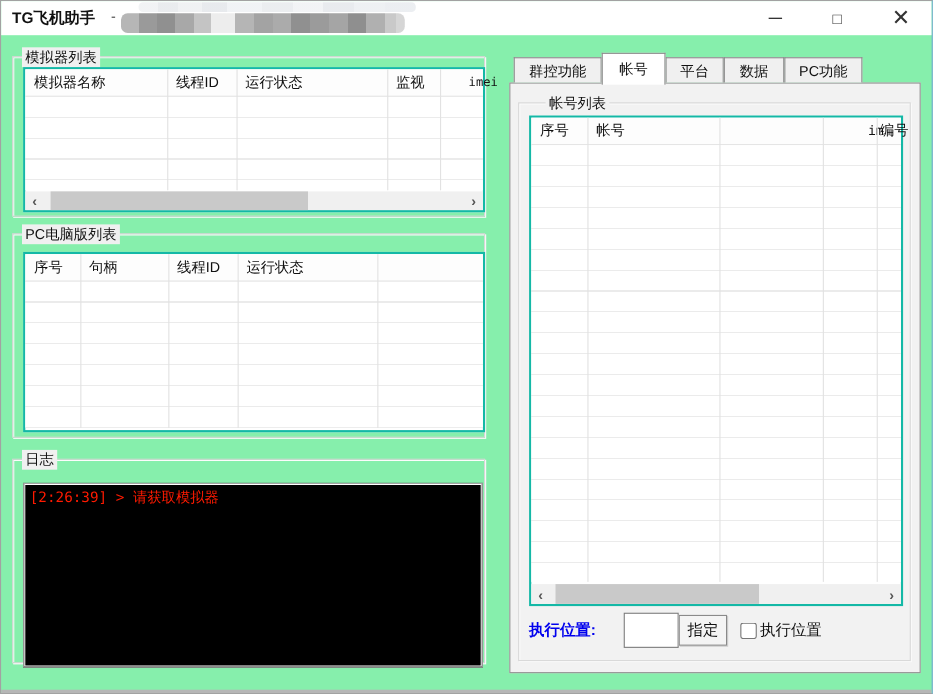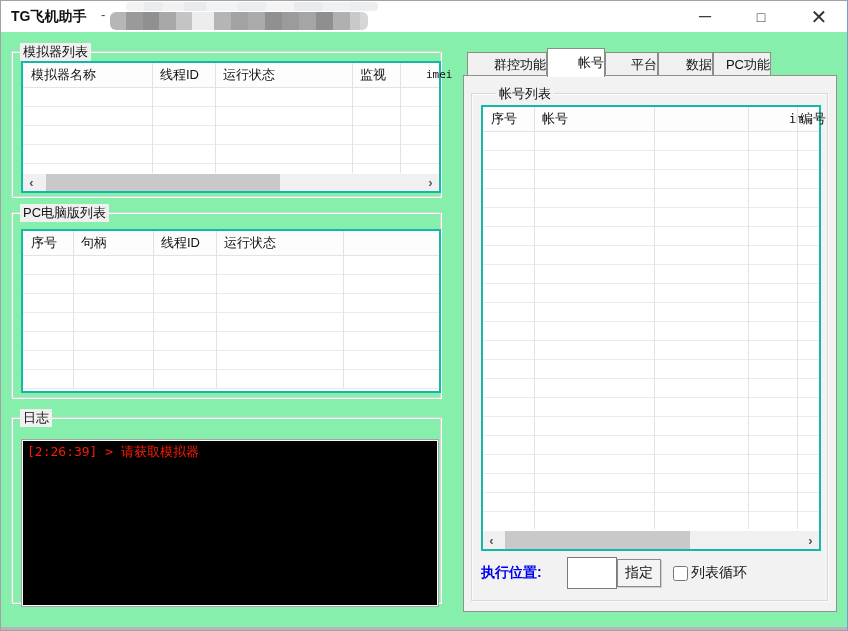--- a/index.html
+++ b/index.html
@@ -43,21 +43,21 @@
   .hscroll{position:absolute;background:#f0f0f0;}
   .hscroll .sarrow{position:absolute;top:0;bottom:0;width:17px;display:flex;align-items:center;justify-content:center;font-size:13px;font-weight:bold;color:#555;}
   .hscroll .sarrow.left{left:0;}
   .hscroll .sarrow.right{right:0;}
   .hscroll .thumb{position:absolute;top:0;bottom:0;background:#c9c9c9;}
   
   .console{position:absolute;background:#000;border:1px solid #a3a3a3;box-shadow:inset 0 0 0 1px #ffffff;}
   .console .logline{position:absolute;left:5px;top:3px;font-family:"DejaVu Sans Mono","Liberation Mono",monospace;font-size:13px;white-space:pre;}
   
   .tabpanel{position:absolute;left:462px;top:74px;width:372px;height:535px;background:#f2f2f2;border:1px solid #919191;}
-  .tab{position:absolute;box-sizing:border-box;border:1px solid #8c8c8c;border-bottom:none;background:#f0f0f0;font-size:13px;color:#111;text-align:right;}
+  .tab{position:absolute;box-sizing:border-box;border:1px solid #8c8c8c;border-bottom:none;background:#f0f0f0;font-size:13px;color:#111;text-align:center;}
   .tab.inactive{top:51px;height:23px;line-height:23px;}
   .tab.active{top:47px;height:29px;line-height:27px;background:#ffffff;z-index:3;}
   
   .exec-label{position:absolute;left:480px;top:563px;font-size:14px;font-weight:bold;}
   .exec-input{position:absolute;left:566px;top:556px;width:42px;height:30px;border:1px solid #7a7a7a;background:#fff;font-size:14px;padding:0 3px;box-sizing:content-box;}
   .assign-btn{position:absolute;left:616px;top:558px;width:44px;height:28px;background:#f4f4f4;border:1px solid #8a8a8a;box-shadow:1px 1px 0 #cfcfcf;font-size:14px;color:#111;display:flex;align-items:center;justify-content:center;font-family:inherit;}
   .chkwrap{position:absolute;left:672px;top:563px;display:flex;align-items:center;font-size:14px;color:#111;}
   .chkwrap input{width:15px;height:15px;margin:0 3px 0 0;}
 </style>
 </head>
@@ -126,21 +126,21 @@
   </div>
   <div class="console" style="left:20px;top:438px;width:416px;height:166px;">
     <span class="logline" style="color:#ff1a00;">[2:26:39] &gt; 请获取模拟器</span>
   </div>
 
   <div class="tabpanel"></div>
   <div class="tab inactive" style="left:466px;width:80px;">群控功能</div>
   <div class="tab active" style="left:546px;width:58px;">帐号</div>
   <div class="tab inactive" style="left:604px;width:53px;">平台</div>
   <div class="tab inactive" style="left:657px;width:55px;">数据</div>
-  <div class="tab inactive" style="left:712px;width:58px;">PC功能</div>
+  <div class="tab inactive" style="left:712px;width:71px;">PC功能</div>
 
   <div class="groupbox" style="left:470px;top:92px;width:355px;height:506px;border-color:#d9d9d9;">
     <span class="glabel" style="background:#f2f2f2;margin-left:16px;">帐号列表</span>
   </div>
   <div class="table" style="left:480px;top:104px;width:336px;height:442px;">
     <div class="thead">
       <span class="hcell" style="left:0;width:51px;">序号</span>
       <span class="hcell" style="left:51px;width:120px;">帐号</span>
       <span class="hcell" style="left:265px;width:49px;margin-left:44px;">编号</span>
       <span class="hcell" style="left:301px;width:22px;padding-left:5px;font-family:'DejaVu Sans Mono',monospace;font-size:12px;">im</span>
@@ -155,17 +155,17 @@
       <span class="sarrow right">›</span>
       <div class="thumb" style="left:22px;width:185px;"></div>
     </div>
   </div>
 
   <span class="exec-label" style="color:#0000ee;">执行位置:</span>
   <input class="exec-input" type="text" value="" style="">
   <button class="assign-btn">指定</button>
   <label class="chkwrap">
     <input type="checkbox" style="">
-    <span>列表循环</span>
+    <span>执行位置</span>
   </label>
 
   <div style="position:absolute;left:0;right:0;bottom:0;height:3px;background:#b6b6b6;"></div>
 </div>
 
 </body></html>

